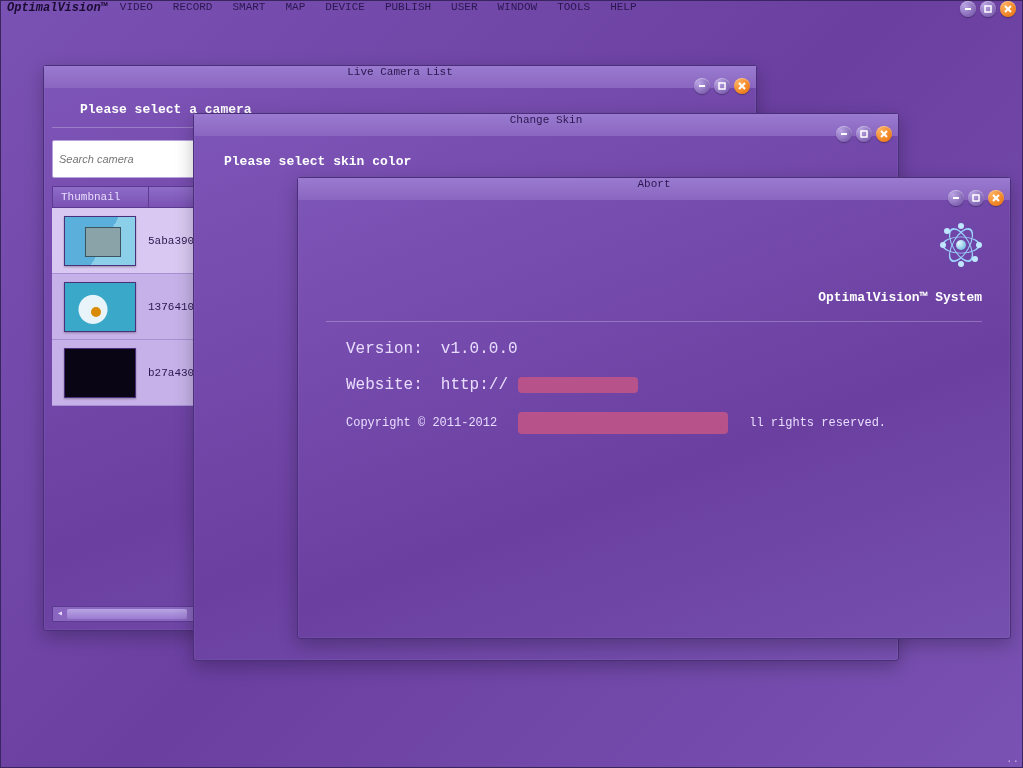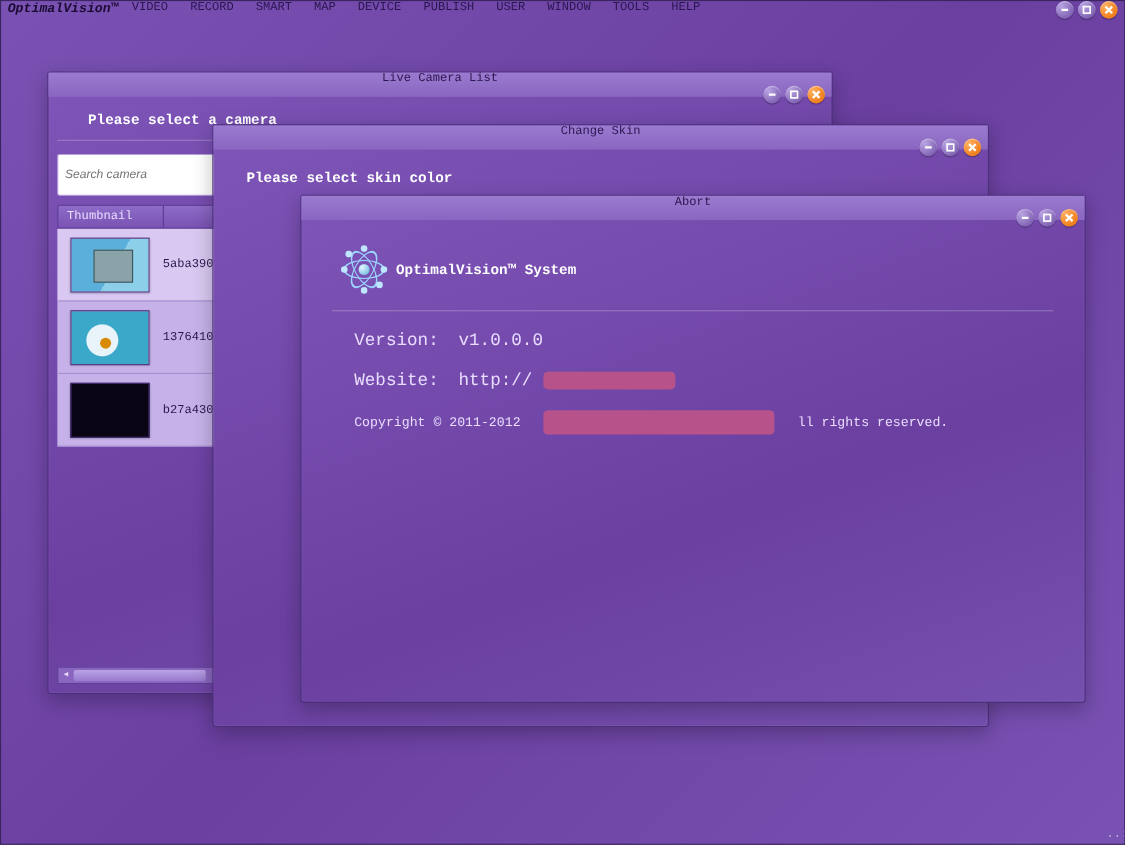--- a/index.html
+++ b/index.html
@@ -104,23 +104,23 @@
     font-size:10px; text-align:center; line-height:14px;
   }
   #liveCam .hscroll .arrow.l{ left:0; }
   #liveCam .hscroll .arrow.r{ right:0; }
 
   
   #skin { left: 192px; top: 112px; width: 706px; height: 548px; }
   #skin .heading { color:#fff; font-weight:bold; font-size:13px; padding:18px 0 12px 30px; }
 
   
-  #abort { left: 272px; top: 176px; width: 714px; height: 462px; }
+  #abort { left: 296px; top: 176px; width: 714px; height: 462px; }
   #abort .content { padding: 24px 28px; color:#e9ddff; }
-  #abort .logo-row { display:flex; align-items:center; gap:8px; margin-bottom:16px; margin-left:8px; }
+  #abort .logo-row { display:flex; align-items:flex-end; gap:24px; margin-bottom:16px; margin-left:8px;flex-direction:column; }
   #abort .logo-row .sys-title { color:#fff; font-weight:bold; font-size:13px; }
   #abort hr { border:none; height:1px; background:rgba(255,255,255,.25); margin:6px 0 18px; }
   #abort .kv { display:flex; gap:18px; margin:0 0 18px 20px; color:#e9ddff; font-size:16px; }
   #abort .kv .k{ min-width:70px; }
   #abort .redact { display:inline-block; height:16px; background:#b7538a; border-radius:4px; vertical-align:middle; }
   #abort .copyright { margin-left:20px; color:#e9ddff; font-size:12px; display:flex; align-items:center; gap:21px; flex-wrap:nowrap; white-space:nowrap;}
 
   
   .atom {
     width:42px; height:42px; position:relative;

